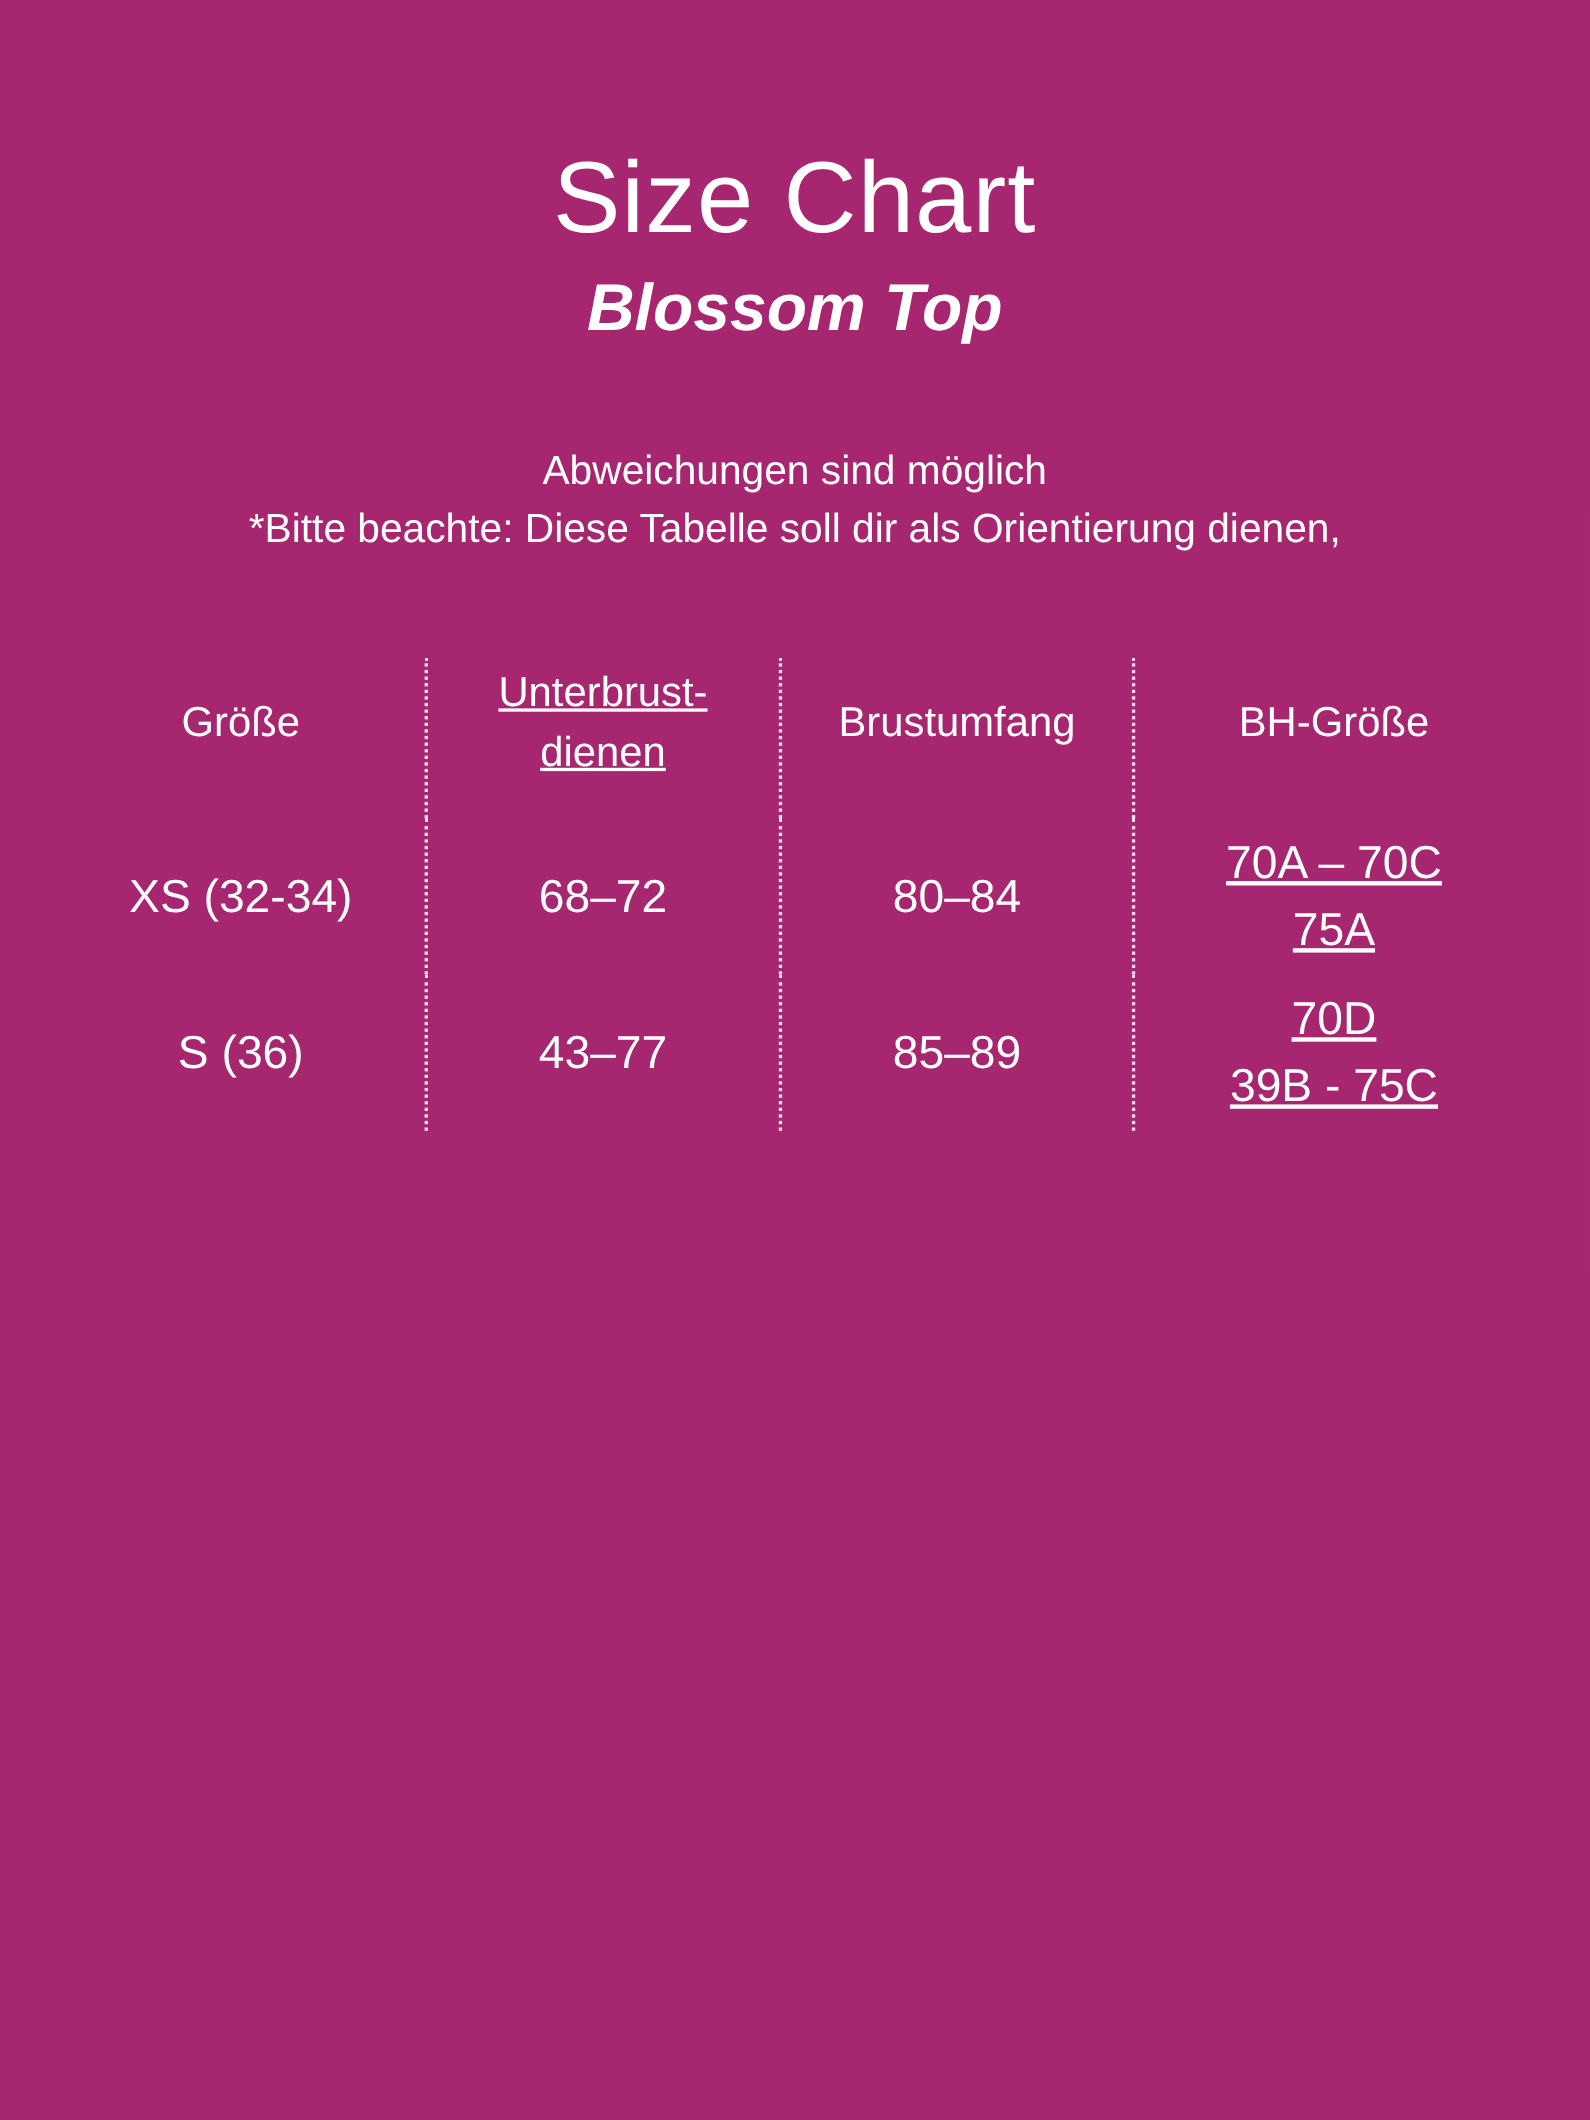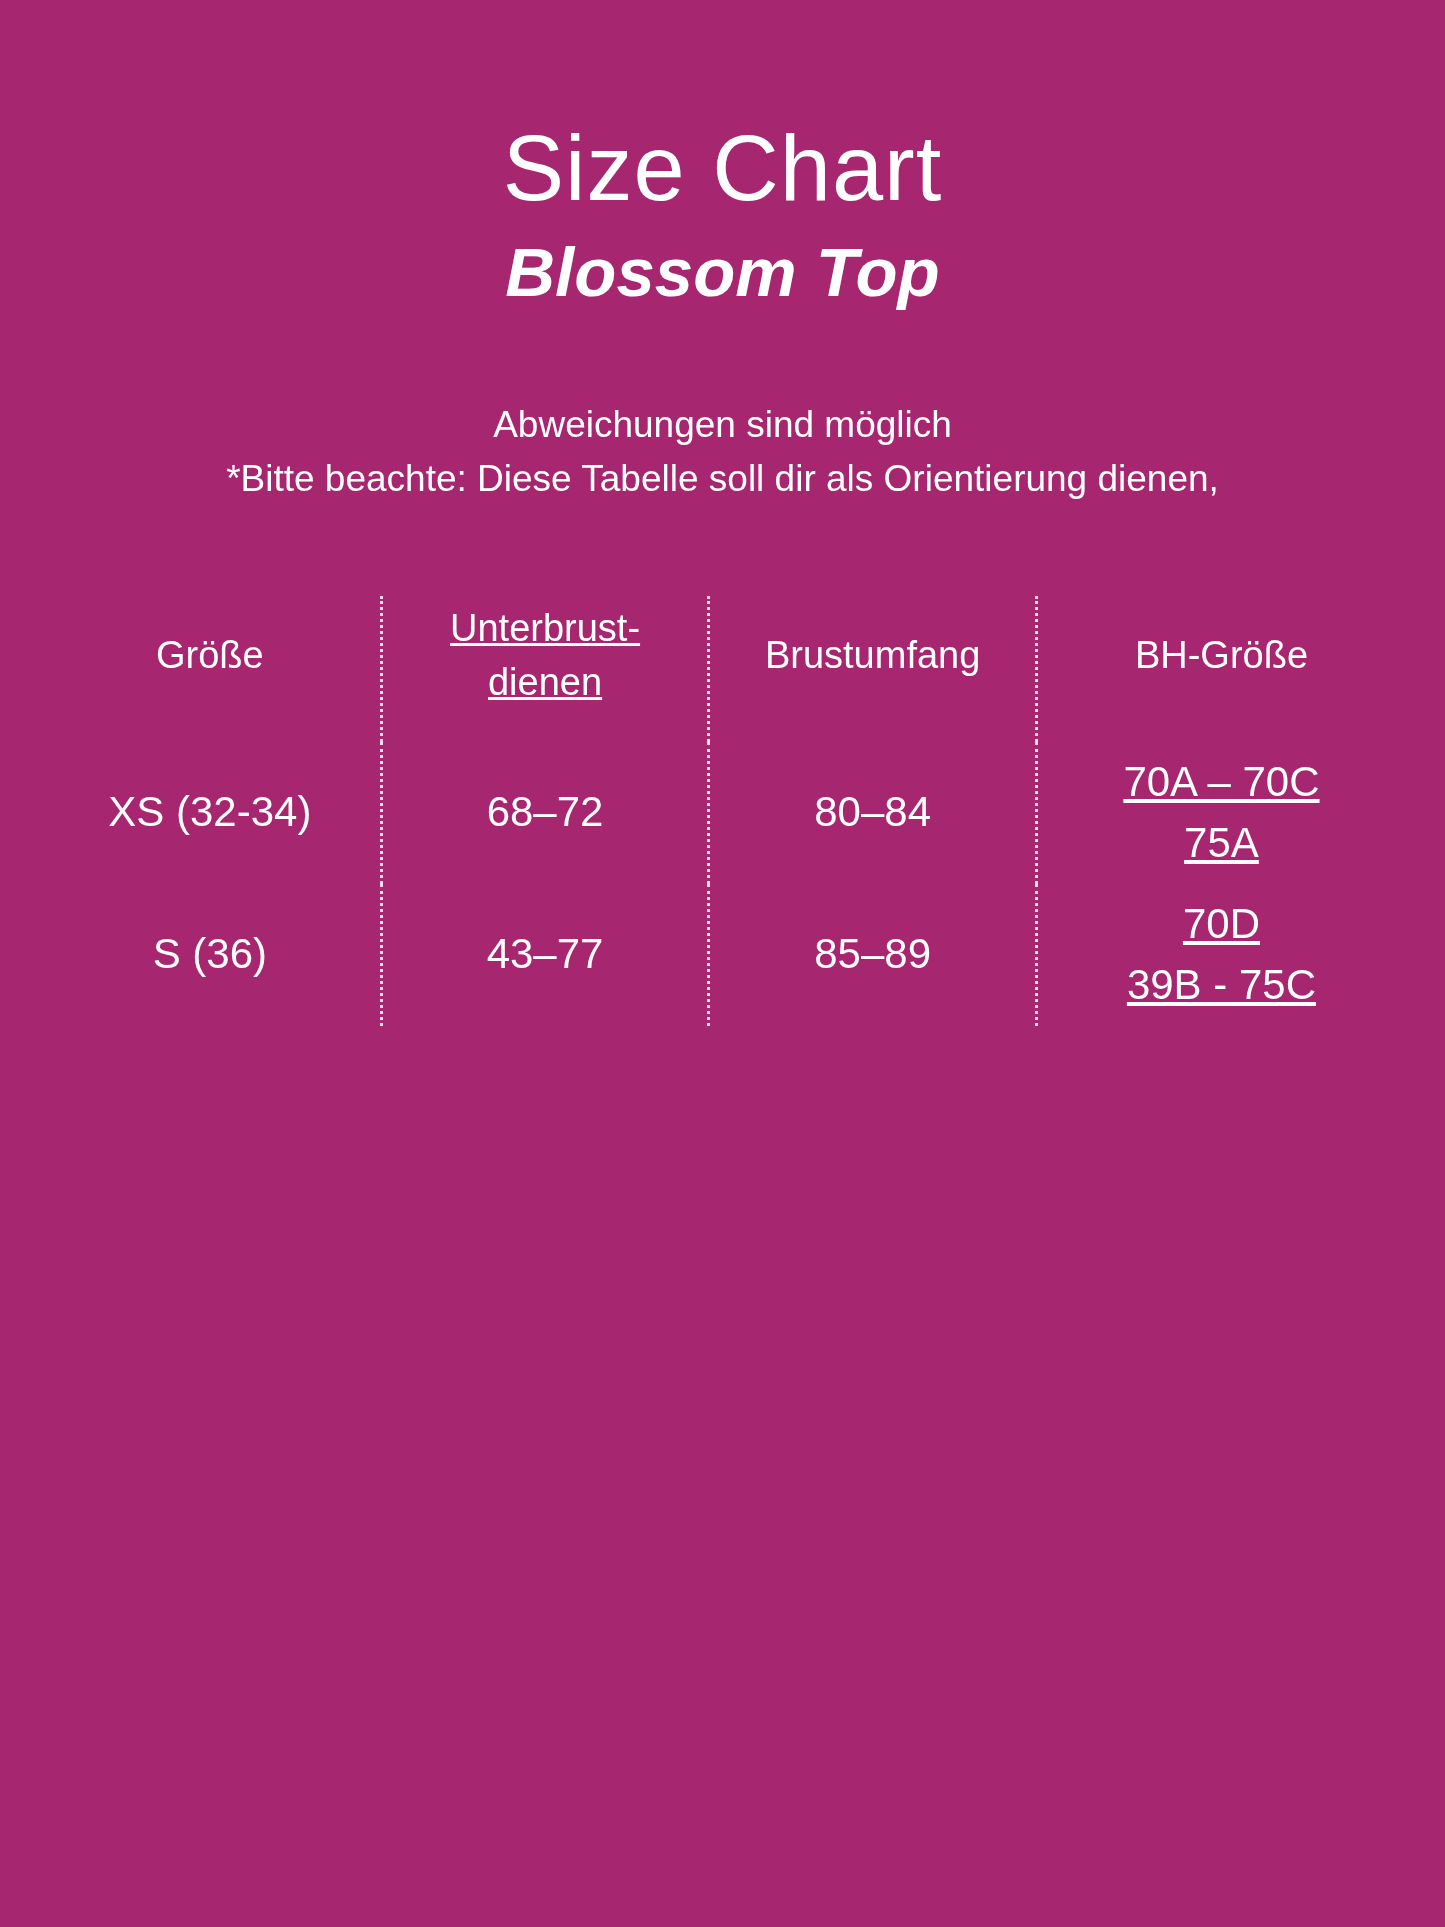--- a/index.html
+++ b/index.html
@@ -13,35 +13,35 @@
     background: #a6276f;
     font-family: "Liberation Sans", sans-serif;
     color: #ffffff;
     overflow: hidden;
   }
   .page {
     position: relative;
     width: 1445px;
     height: 1927px;
     box-sizing: border-box;
-    padding: 0;
+    padding: 12px;
   }
   .header {
     text-align: center;
     padding-top: 120px;
   }
   .title-main {
     font-size: 92px;
     font-weight: 300;
     letter-spacing: 1px;
     line-height: 1.05;
     margin: 0;
   }
   .title-sub {
-    font-size: 69px;
+    font-size: 60px;
     font-weight: bold;
     font-style: italic;
     letter-spacing: 0px;
     line-height: 1.1;
     margin: 18px 0 0 0;
   }
   .note {
     text-align: center;
     font-size: 37px;
     font-weight: 300;

